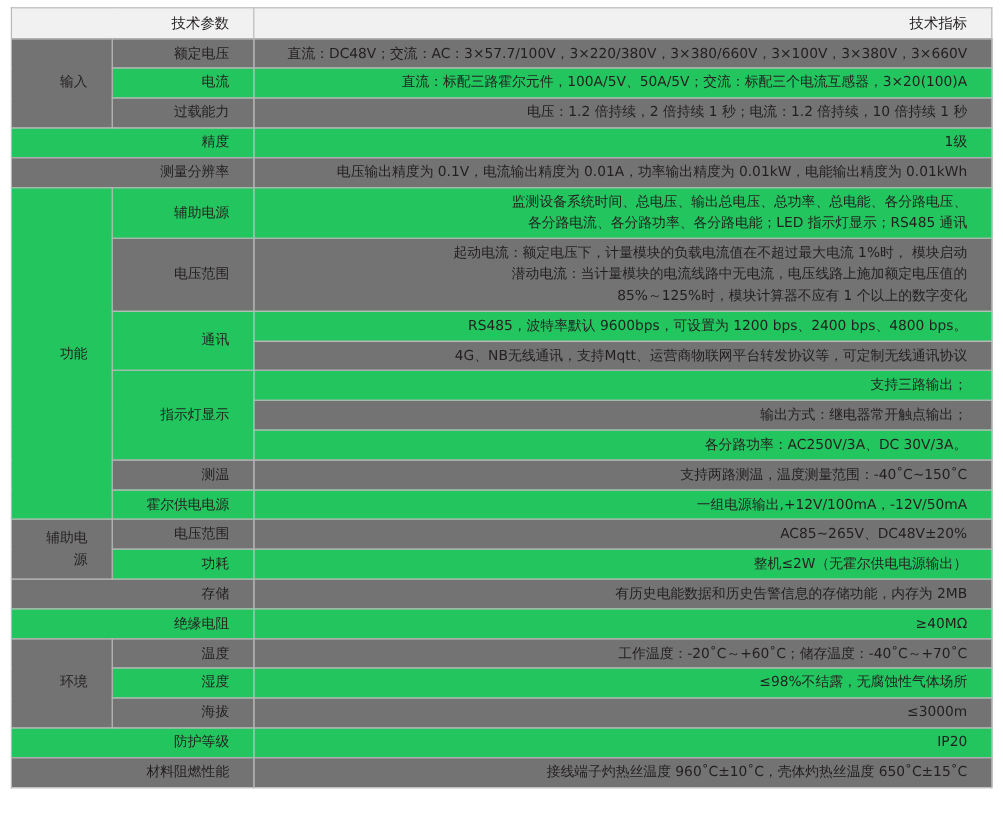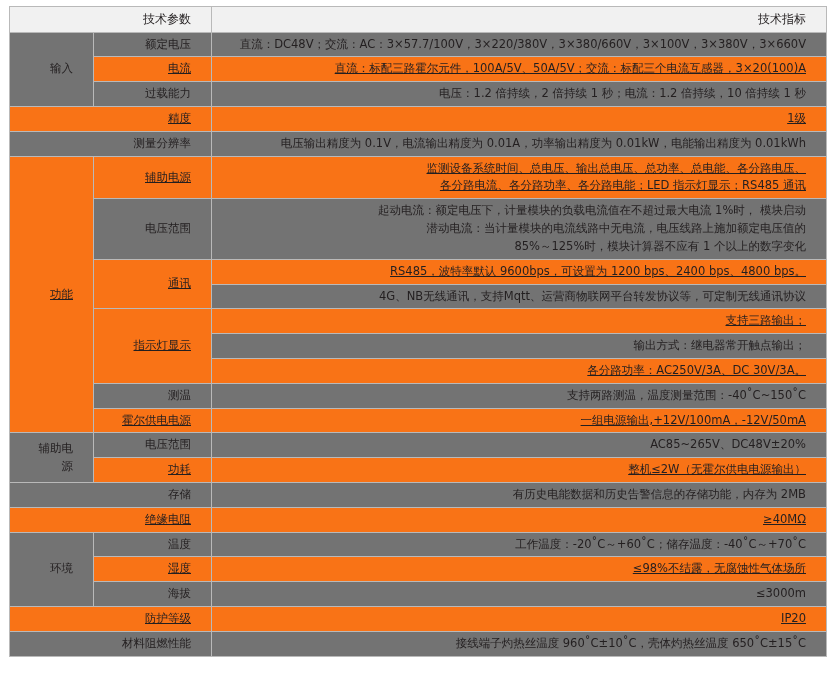--- a/index.html
+++ b/index.html
@@ -24,22 +24,21 @@
     border: 1px solid #b9b9b9;
     text-align: right;
     vertical-align: middle;
     padding: 3px 20px;
     line-height: 1.55;
   }
   .shade {
     background: #737373;
   }
   .plain {
-    background: #f97316;
-    text-decoration: underline;
+    background: #22c55e;
   }
   .col-a { width: 84px; }
   .col-b { width: 118px; }
   .hdr td {
     background: #f1f1f1;
     font-size: 12px;
     padding: 6px 4px;
   }
   .multi {
     line-height: 1.6;

